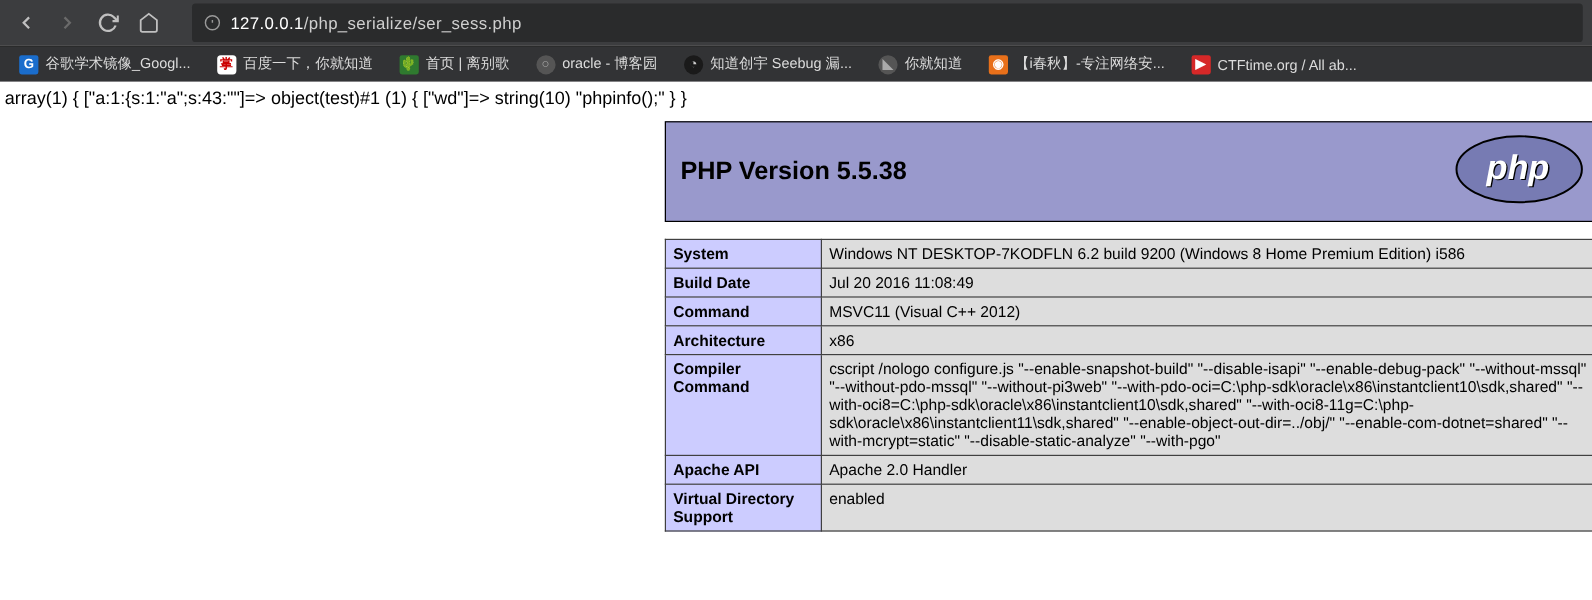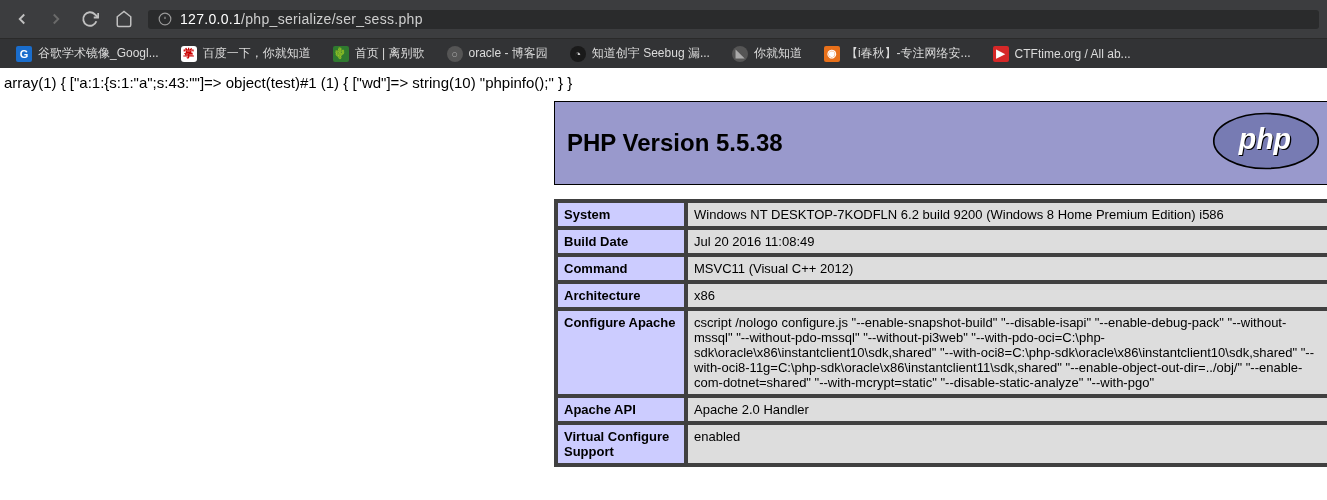--- a/index.html
+++ b/index.html
@@ -3,21 +3,21 @@
   <meta charset="utf-8">
   <style>
     * { margin: 0; padding: 0; box-sizing: border-box; }
     body { font-family: -apple-system, BlinkMacSystemFont, "Segoe UI", Arial, sans-serif; width: 1327px; background: #fff; }
     
     
     .toolbar { background: #3c3d3f; height: 38px; display: flex; align-items: center; padding: 0 8px; gap: 6px; }
     .nav-btn { width: 28px; height: 28px; display: flex; align-items: center; justify-content: center; color: #c0c0c0; cursor: pointer; border-radius: 3px; }
     .nav-btn.disabled { color: #6a6a6a; }
     .nav-btn svg { width: 18px; height: 18px; }
-    .url-bar { flex: 1; background: #2a2b2c; border-radius: 3px; height: 19px; display: flex; align-items: center; padding: 0 10px; margin-left: 4px; gap: 8px; }
+    .url-bar { flex: 1; background: #2a2b2c; border-radius: 3px; height: 32px; display: flex; align-items: center; padding: 0 10px; margin-left: 16px; gap: 8px; }
     .secure-icon { color: #9a9a9a; display: flex; align-items: center; }
     .secure-icon svg { width: 14px; height: 14px; }
     .url-text { color: #cfcfcf; font-size: 14px; letter-spacing: 0.3px; }
     .url-host { color: #ffffff; }
     
     
     .bookmarks { background: #323335; height: 30px; display: flex; align-items: center; padding: 0 6px; gap: 2px; border-top: 1px solid #2a2a2a; }
     .bookmark { display: flex; align-items: center; gap: 6px; padding: 4px 10px; color: #dcdcdc; font-size: 12px; cursor: pointer; border-radius: 3px; white-space: nowrap; }
     .bm-icon { width: 16px; height: 16px; display: flex; align-items: center; justify-content: center; font-size: 11px; font-weight: bold; border-radius: 2px; flex-shrink: 0; }
     .bm-blue { background: #1a6dcc; color: #fff; }
@@ -27,26 +27,26 @@
     .bm-dark { background: #1a1a1a; color: #ccc; border-radius: 50%; }
     .bm-orange { background: #e8701a; color: #fff; }
     .bm-red { background: #d62828; color: #fff; }
     
     
     .page { padding: 6px 4px; font-family: Arial, sans-serif; }
     .output-line { font-size: 15px; color: #000; margin-bottom: 10px; white-space: nowrap; }
     
     .phpinfo { width: 780px; margin-left: 550px; }
     .phpinfo-header { background: #9999cc; border: 1px solid #000; padding: 10px 12px; display: flex; align-items: center; justify-content: space-between; height: 84px; }
-    .phpinfo-title { font-size: 24px; font-weight: bold; color: #000; }
+    .phpinfo-title { font-size: 21px; font-weight: bold; color: #000; }
     .php-logo { }
     .php-logo svg { width: 110px; height: 62px; }
     
     .phpinfo-table { width: 100%; border-collapse: collapse; margin-top: 14px; font-size: 13px; }
-    .phpinfo-table td { border: 4px solid #404040; padding: 4px 6px; vertical-align: top; text-align: left; }
+    .phpinfo-table td { border: 1px solid #404040; padding: 4px 6px; vertical-align: top; text-align: left; }
     .phpinfo-table td.e { background: #ccccff; font-weight: bold; width: 130px; }
     .phpinfo-table td.v { background: #dddddd; color: #000; word-break: break-word; }
   </style>
 </head>
 <body>
 
 <div class="toolbar">
   <div class="nav-btn">
     <svg viewBox="0 0 24 24" fill="none" stroke="currentColor" stroke-width="2.5">
         <path d="M15 18l-6-6 6-6"></path>
@@ -144,27 +144,27 @@
           </tr>
           <tr>
             <td class="e">Command</td>
             <td class="v">MSVC11 (Visual C++ 2012)</td>
           </tr>
           <tr>
             <td class="e">Architecture</td>
             <td class="v">x86</td>
           </tr>
           <tr>
-            <td class="e">Configure Apache</td>
+            <td class="e">Compiler Command</td>
             <td class="v">cscript /nologo configure.js "--enable-snapshot-build" "--disable-isapi" "--enable-debug-pack" "--without-mssql" "--without-pdo-mssql" "--without-pi3web" "--with-pdo-oci=C:\php-sdk\oracle\x86\instantclient10\sdk,shared" "--with-oci8=C:\php-sdk\oracle\x86\instantclient10\sdk,shared" "--with-oci8-11g=C:\php-sdk\oracle\x86\instantclient11\sdk,shared" "--enable-object-out-dir=../obj/" "--enable-com-dotnet=shared" "--with-mcrypt=static" "--disable-static-analyze" "--with-pgo"</td>
           </tr>
           <tr>
             <td class="e">Apache API</td>
             <td class="v">Apache 2.0 Handler</td>
           </tr>
           <tr>
-            <td class="e">Virtual Configure Support</td>
+            <td class="e">Virtual Directory Support</td>
             <td class="v">enabled</td>
           </tr>
         </tbody>
     </table>
   </div>
 </div>
 
 </body></html>

